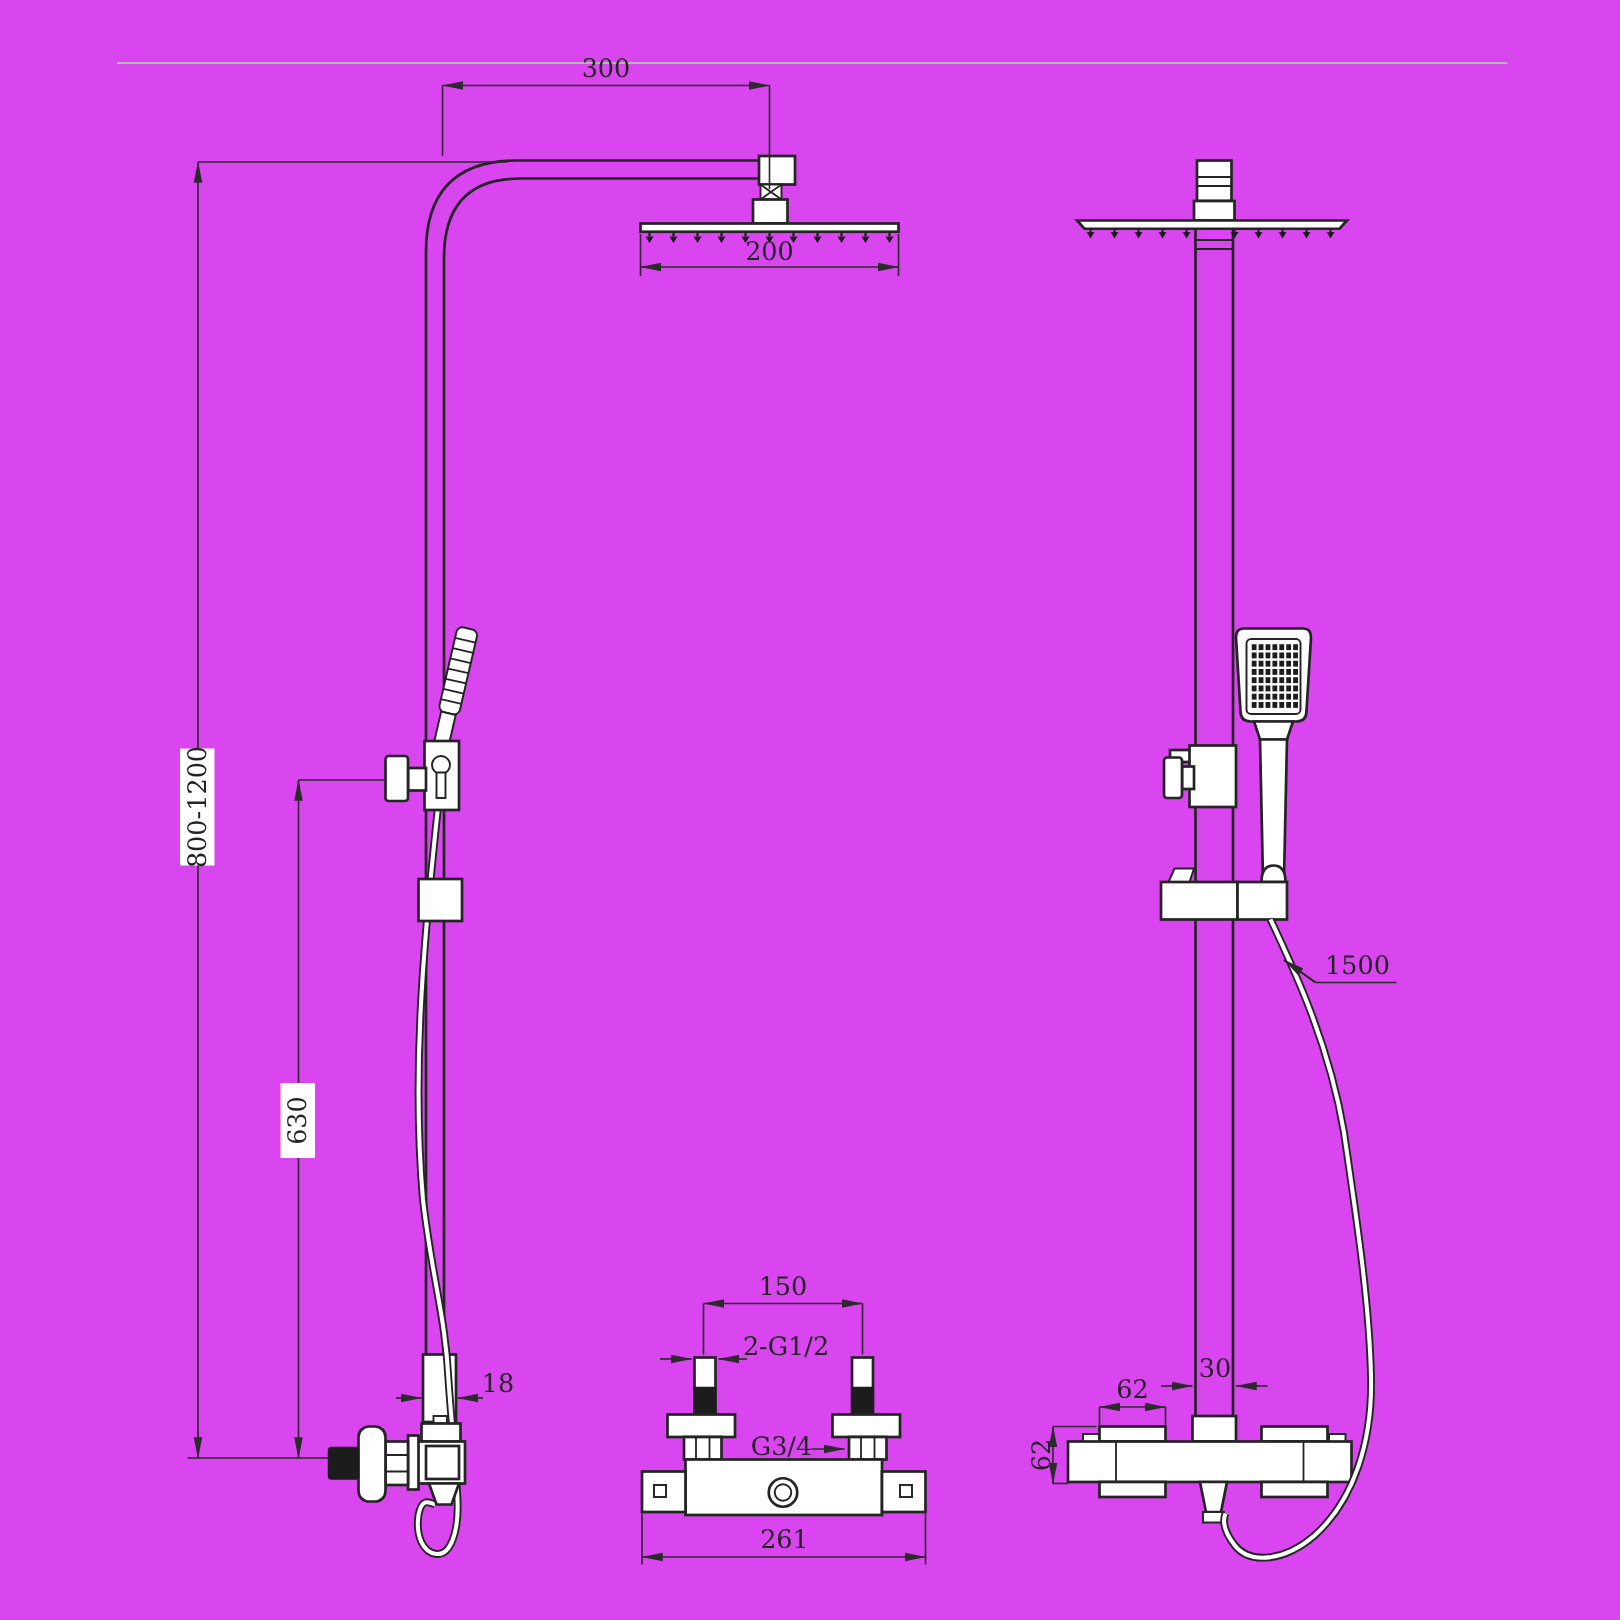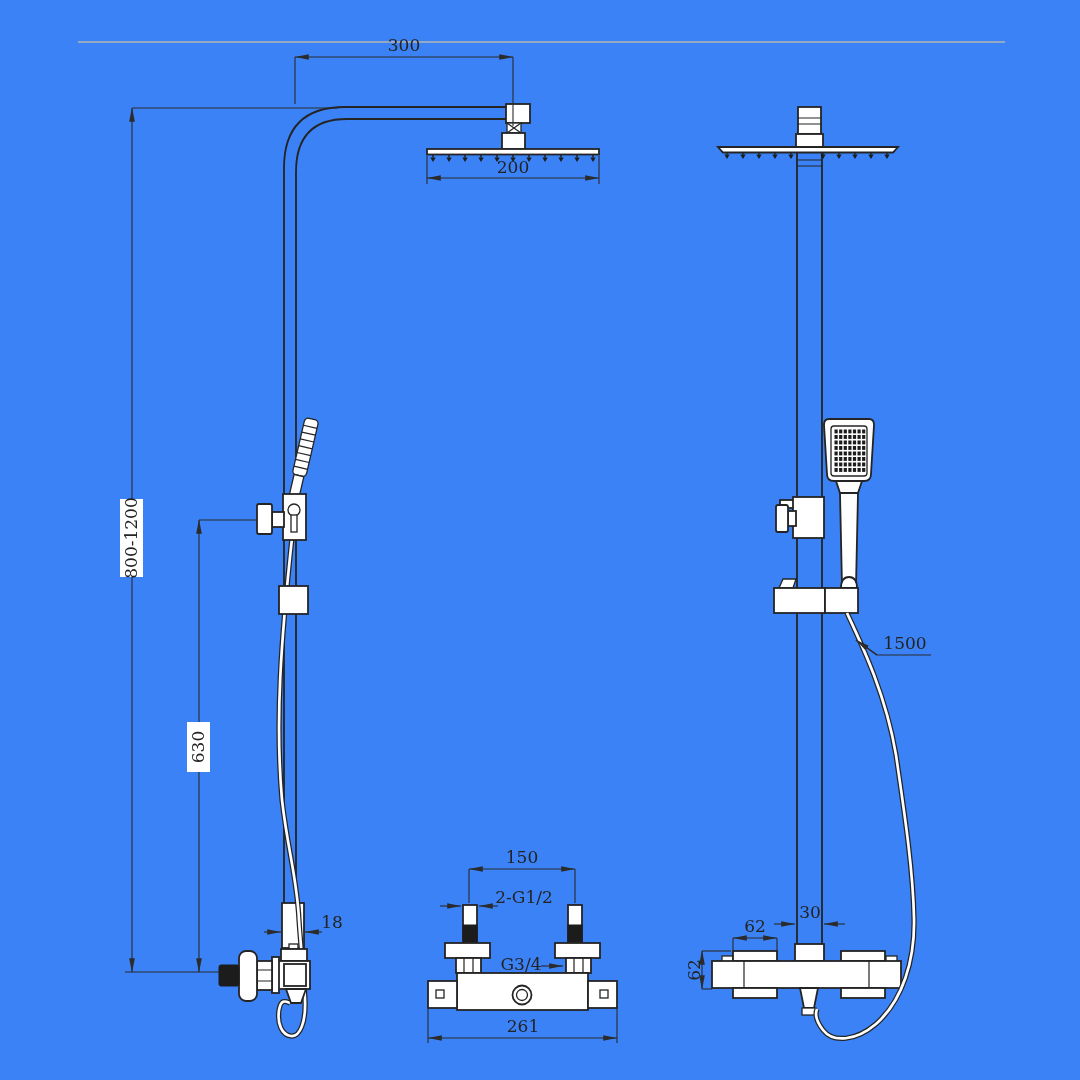--- a/index.html
+++ b/index.html
@@ -1,16 +1,16 @@
 <!DOCTYPE html>
 <html><head>
 <meta charset="utf-8">
 <style>
   html,body{margin:0;padding:0;background:#ffffff;}
-  .canvas{position:relative;width:1080px;height:1080px;background:#3b82f6;overflow:hidden;
+  .canvas{position:relative;width:1080px;height:1080px;background:#d946ef;overflow:hidden;
           font-family:"DejaVu Serif", serif;}
   svg{display:block;}
   .ink{stroke:#242424;fill:none;stroke-width:1.8;stroke-linecap:butt;stroke-linejoin:miter;}
   .ink-thin{stroke:#242424;fill:none;stroke-width:1.2;}
   .fillw{fill:#ffffff;stroke:#242424;stroke-width:1.8;}
   .fillw-thin{fill:#ffffff;stroke:#242424;stroke-width:1.3;}
   .fillb{fill:#1c1c1c;stroke:#1c1c1c;stroke-width:1;}
   .dim{stroke:#2b2b2b;fill:none;stroke-width:1.1;}
   .hose-out{stroke:#242424;fill:none;stroke-width:5.2;}
   .hose-in{stroke:#ffffff;fill:none;stroke-width:2.7;}

